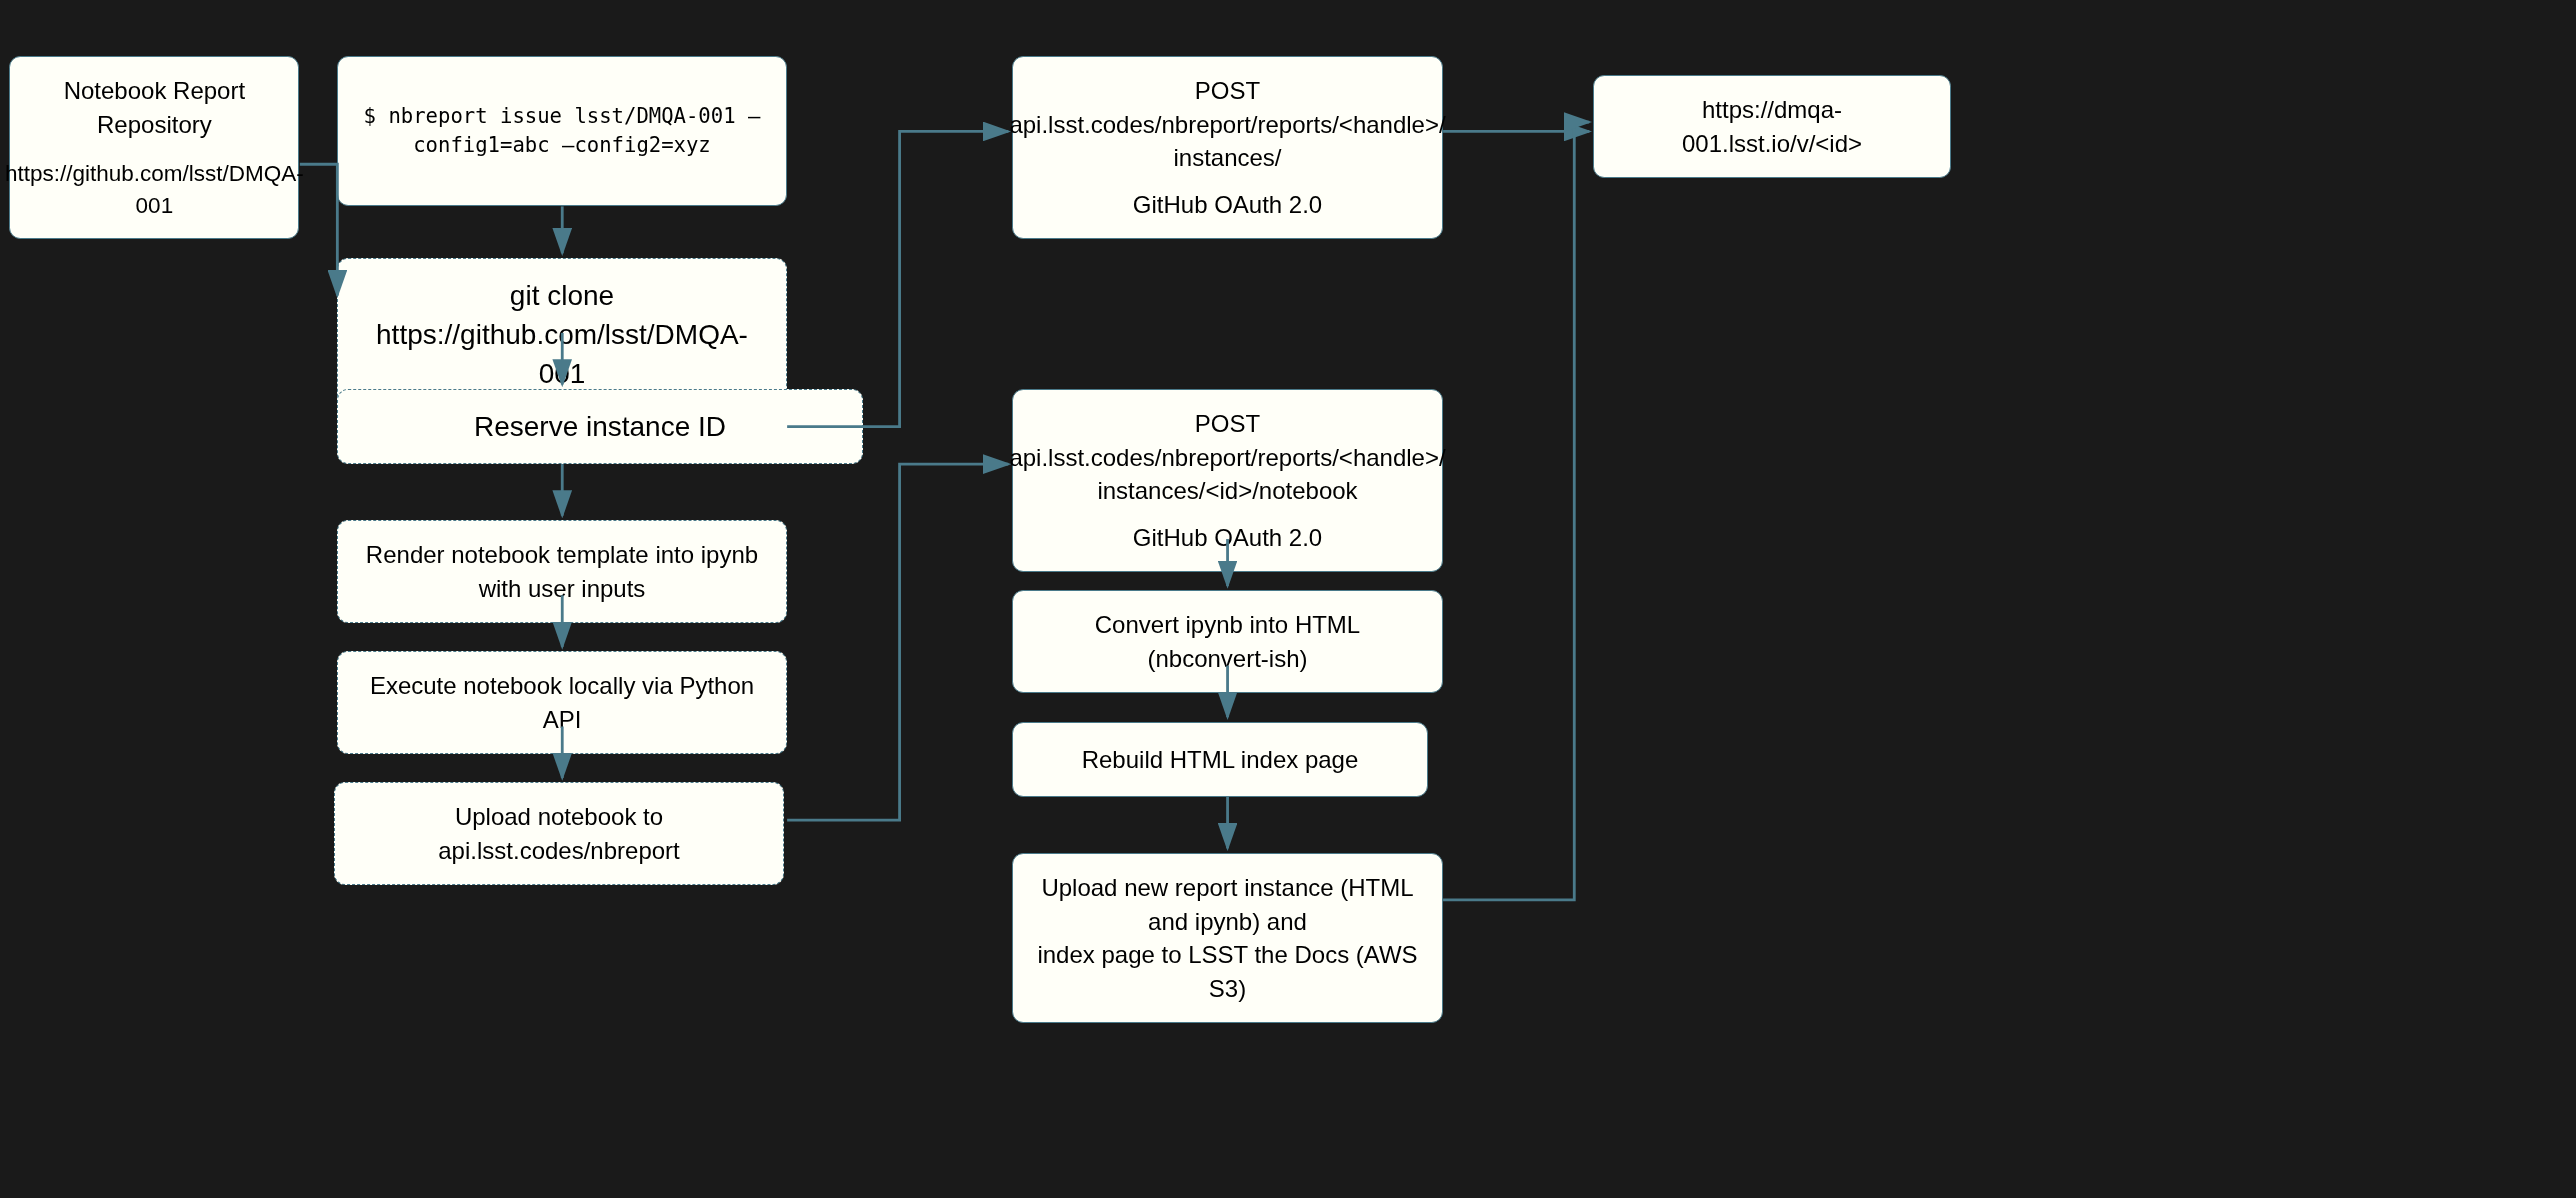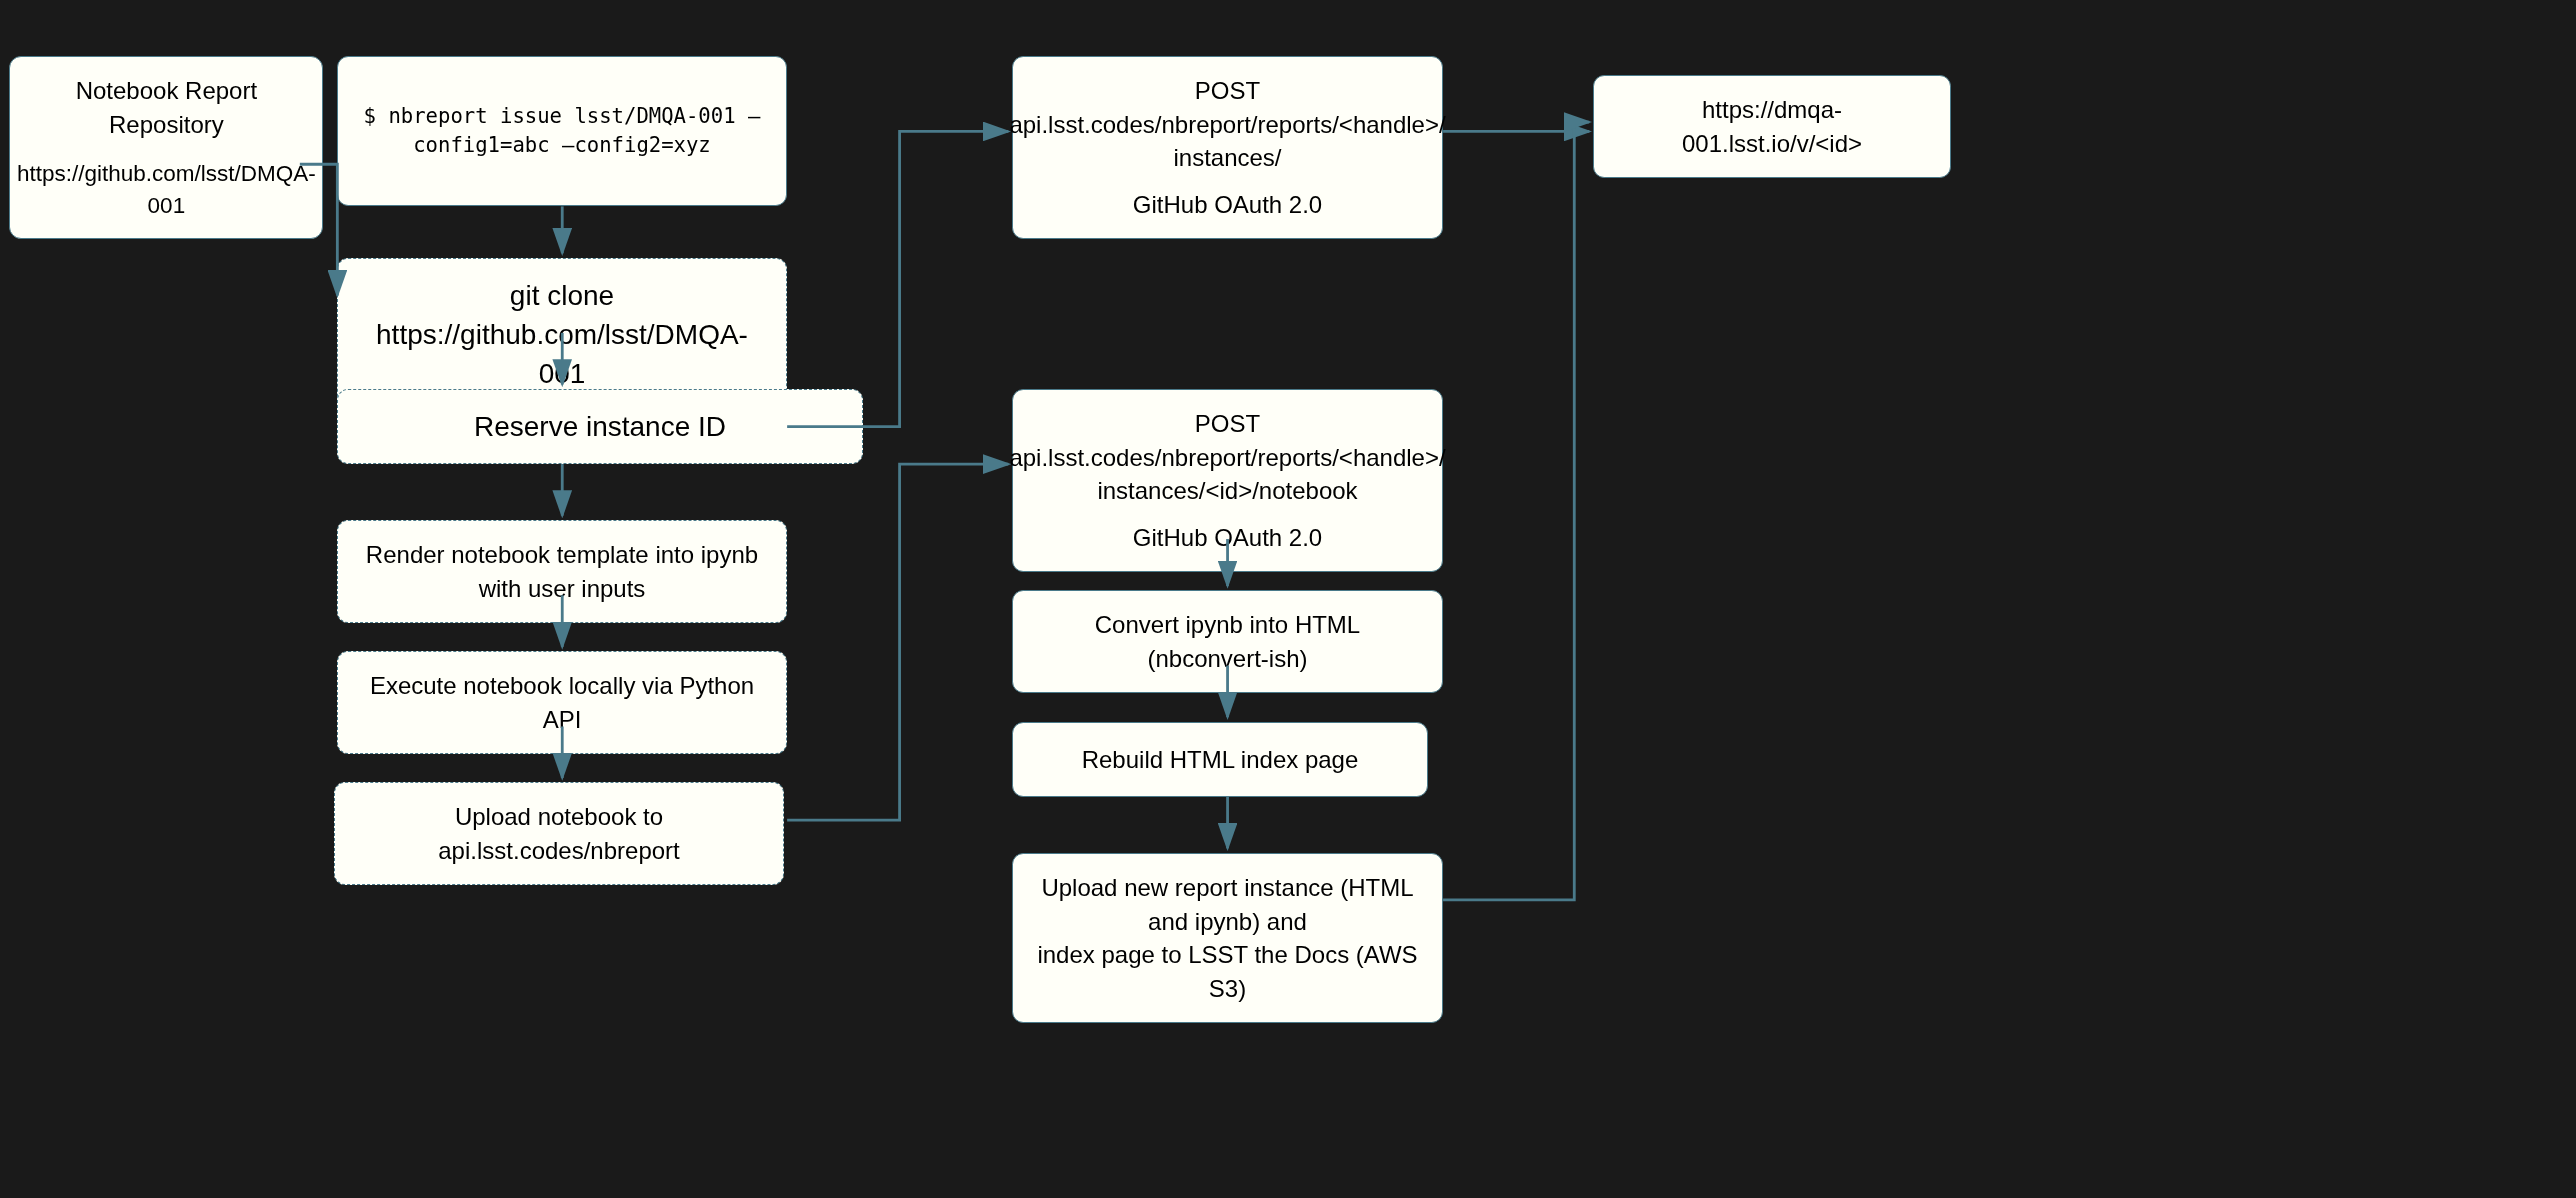--- a/index.html
+++ b/index.html
@@ -43,21 +43,21 @@
       width: 100%;
       height: 100%;
       pointer-events: none;
     }
   </style>
 </head>
 <body>
 
 <div class="diagram-container">
 
-  <div class="node" style="left:9.4px; top:56px; width:314px; min-height:150px; font-size:24px;border-radius:12px;">
+  <div class="node" style="left:9.4px; top:56px; width:290px; min-height:150px; font-size:24px;">
     <div>
       <div style="font-weight:normal; margin-bottom:17px;">Notebook Report Repository</div>
       <div style="font-size:22.5px;">https://github.com/lsst/DMQA-001</div>
     </div>
   </div>
 
   <div class="node" style="left:337px; top:56px; width:450px; min-height:150px; font-size:24px;">
     <div>
       <div style="font-size:20.6px; font-family: monospace;">$ nbreport issue lsst/DMQA-001 —config1=abc —config2=xyz</div>
     </div>

